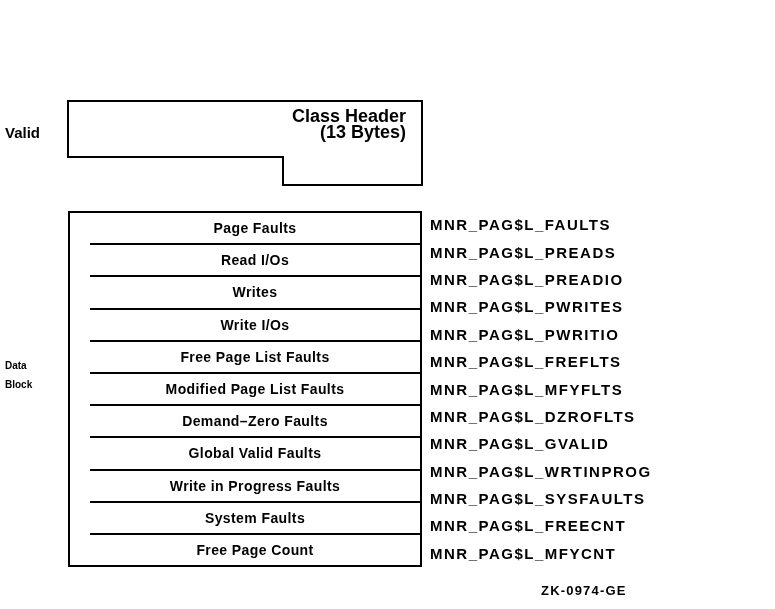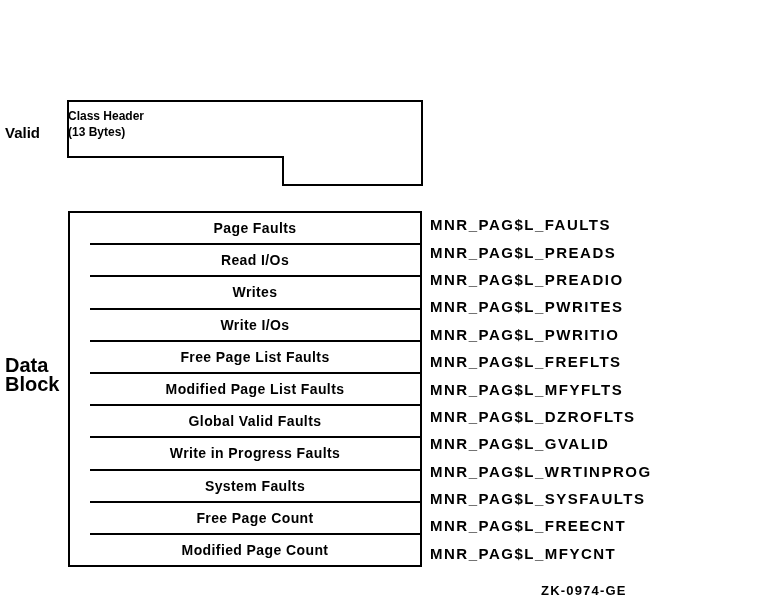--- a/index.html
+++ b/index.html
@@ -14,30 +14,30 @@
     overflow: hidden;
   }
   .section-label {
     position: absolute;
     font-weight: bold;
     font-size: 15px;
     line-height: 19px;
     color: #000;
   }
   .header-label { left: 5px; top: 123px; }
-  .datablock-label { left: 5px; top: 356px; font-size: 20px; }
+  .datablock-label { left: 5px; top: 356px; font-size: 10px; }
   .header-shape-svg { position: absolute; left: 66px; top: 99px; }
   .class-header-text {
     position: absolute;
     left: 68px;
     top: 108px;
     width: 338px;
-    text-align: left;
+    text-align: right;
     font-weight: bold;
-    font-size: 12px;
+    font-size: 18px;
     line-height: 16px;
   }
   .data-table {
     position: absolute;
     left: 68px;
     top: 211px;
     width: 354px;
     height: 356px;
     border: 2px solid #000;
     display: flex;
@@ -105,25 +105,25 @@
     <div>Block</div>
   </div>
 
   <div class="data-table">
     <div class="data-row">Page Faults</div>
     <div class="data-row">Read I/Os</div>
     <div class="data-row">Writes</div>
     <div class="data-row">Write I/Os</div>
     <div class="data-row">Free Page List Faults</div>
     <div class="data-row">Modified Page List Faults</div>
+    <div class="data-row">Demand–Zero Faults</div>
     <div class="data-row">Global Valid Faults</div>
     <div class="data-row">Write in Progress Faults</div>
     <div class="data-row">System Faults</div>
     <div class="data-row">Free Page Count</div>
-    <div class="data-row">Modified Page Count</div>
   </div>
 
   <div class="symbol-col">
     <div class="symbol-cell">MNR_PAG$L_FAULTS</div>
     <div class="symbol-cell">MNR_PAG$L_PREADS</div>
     <div class="symbol-cell">MNR_PAG$L_PREADIO</div>
     <div class="symbol-cell">MNR_PAG$L_PWRITES</div>
     <div class="symbol-cell">MNR_PAG$L_PWRITIO</div>
     <div class="symbol-cell">MNR_PAG$L_FREFLTS</div>
     <div class="symbol-cell">MNR_PAG$L_MFYFLTS</div>

